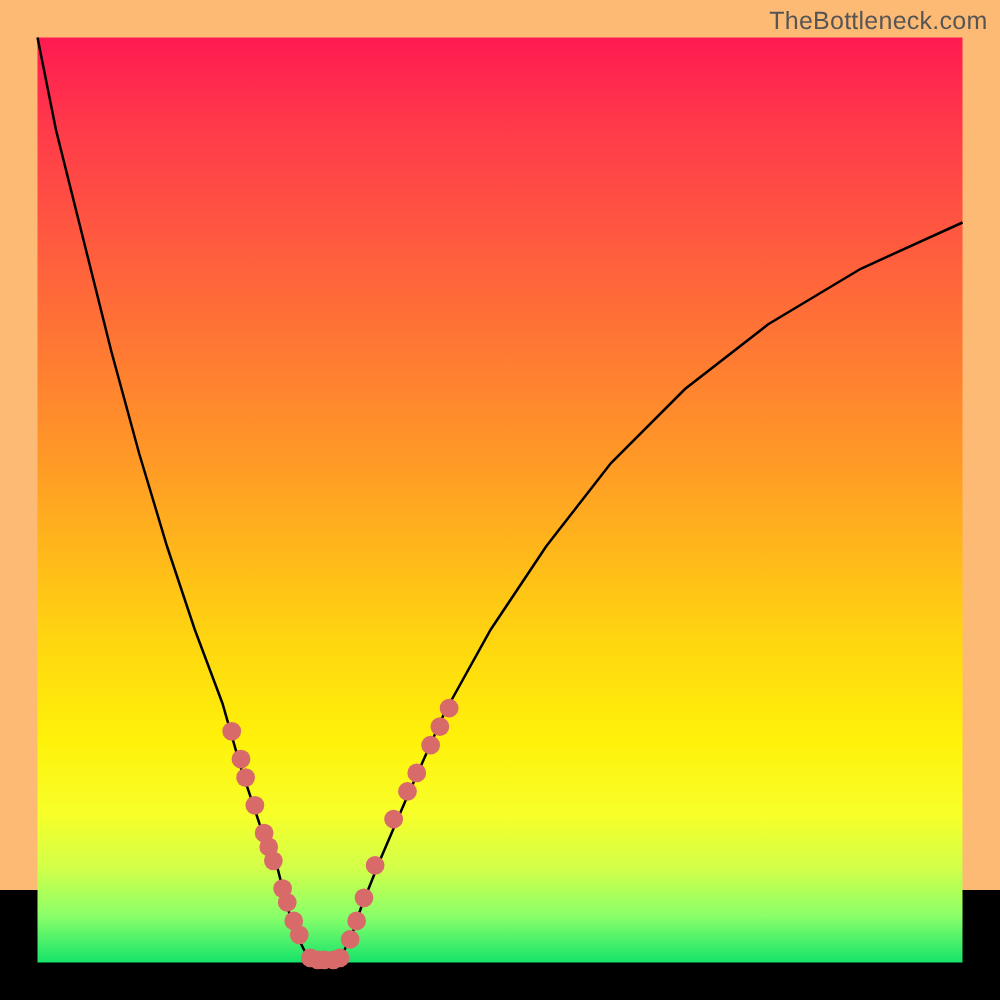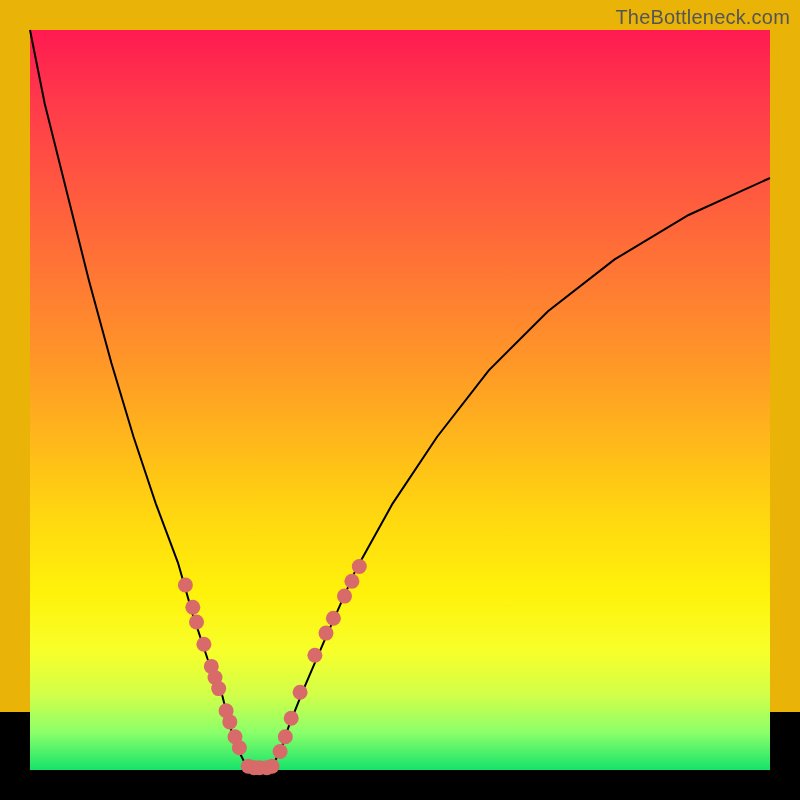--- a/index.html
+++ b/index.html
@@ -8,21 +8,21 @@
     width: 800px;
     height: 800px;
     overflow: hidden;
     font-family: Arial, Helvetica, sans-serif;
     background: #000;
   }
   .outer {
     position: relative;
     width: 800px;
     height: 712px;
-    background: #eab308;
+    background: #fdba74;
   }
   .plot {
     position: absolute;
     left: 30px;
     top: 30px;
     width: 740px;
     height: 740px;
     
     background: linear-gradient(
       to bottom,

